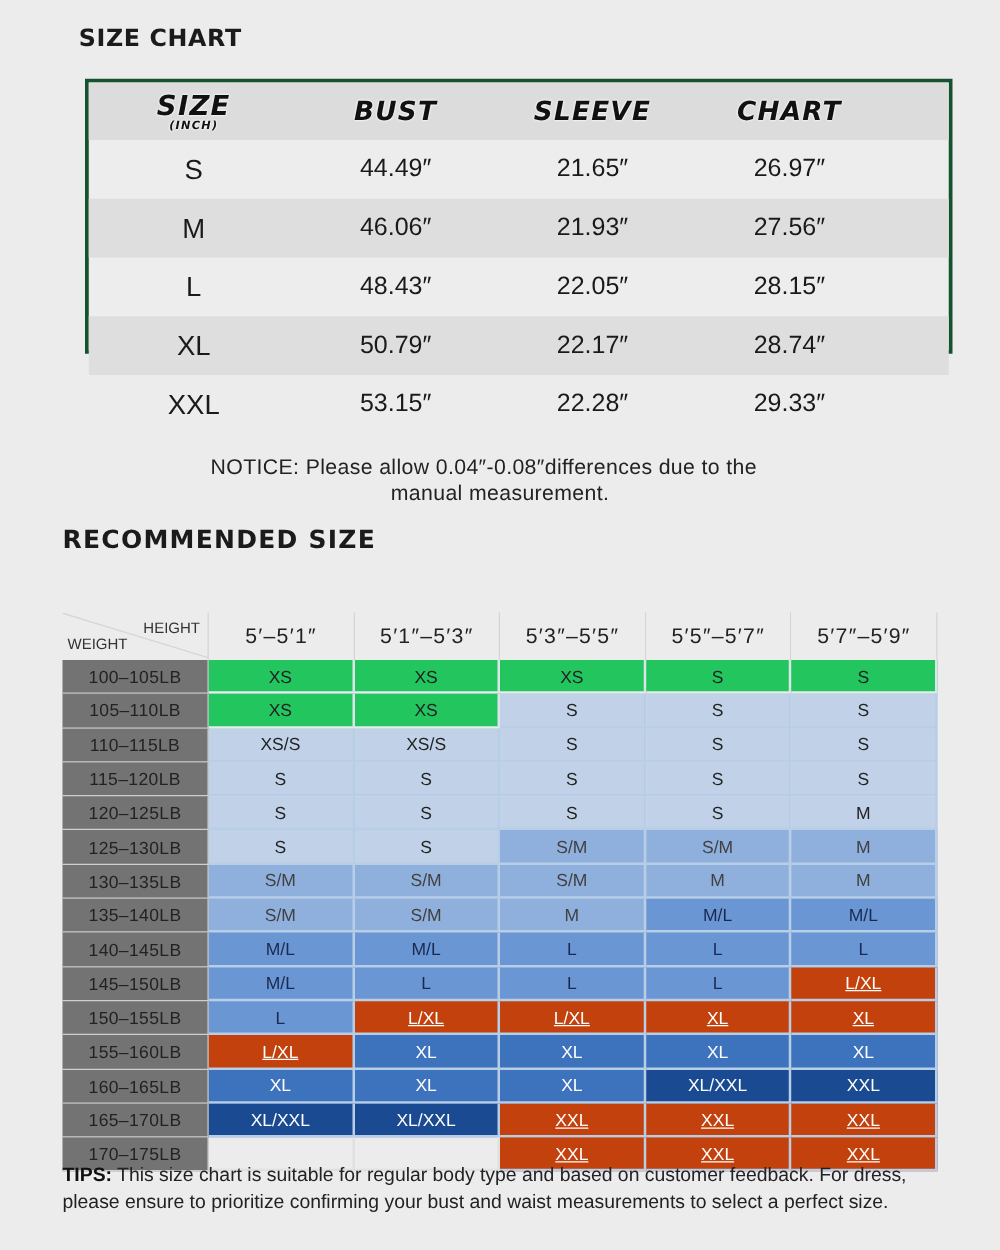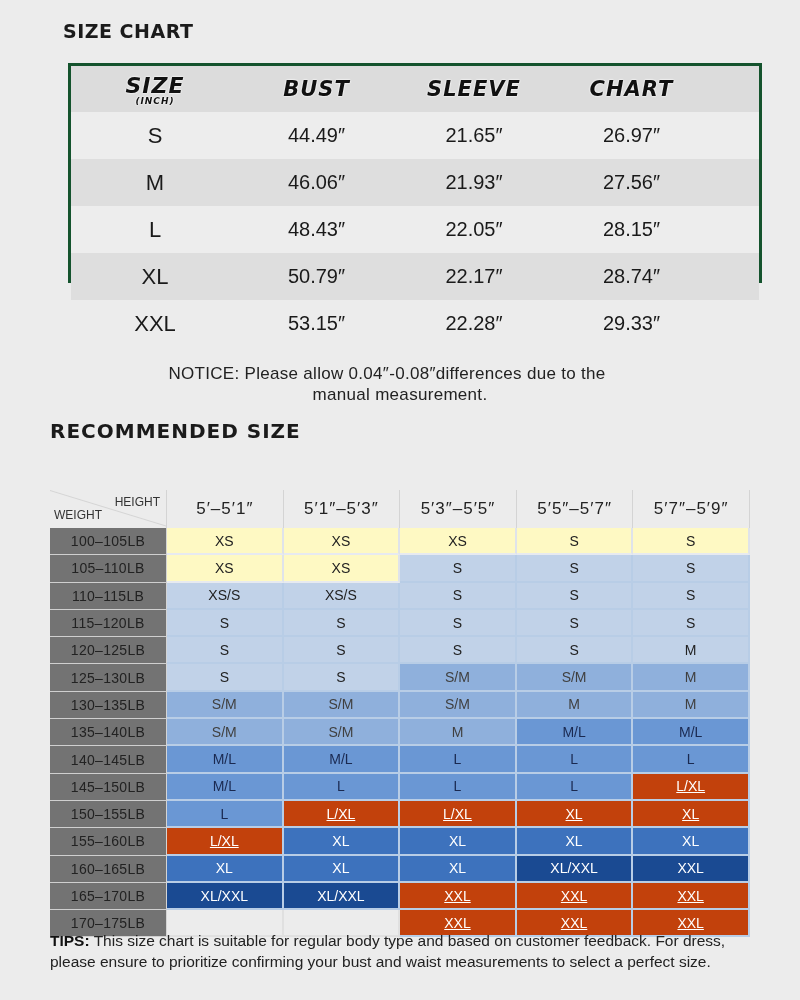--- a/index.html
+++ b/index.html
@@ -60,21 +60,21 @@
       width: 117px; position: relative; background: #ececec; border-right: 1px solid #d4d4d4;
       overflow: hidden;
     }
     .corner .h { position: absolute; right: 6px; top: 5px; font-size: 12px; color: #333; }
     .corner .w { position: absolute; left: 4px; bottom: 6px; font-size: 12px; color: #333; }
     .corner .diag {
       position: absolute; left: 0; top: 0; width: 130px; height: 1px; background: #d5d5d5;
       transform-origin: 0 0; transform: rotate(17deg);
     }
 
-    .tier0 { background: #fef9c3; color: #222; border-color: #e7eaf0 #dfe3ea; }
+    .tier0 { background: #22c55e; color: #222; border-color: #e7eaf0 #dfe3ea; }
     .tier1 { background: #c1d2e8; color: #222; }
     .tier2 { background: #8fb0dc; color: #404040; }
     .tier3 { background: #6a97d4; color: #1a2950; }
     .tier4 { background: #3d72bd; color: #ffffff; }
     .tier5 { background: #c2410c; color: #ffffff; text-decoration: underline; }
     .tier6 { background: #1a4a92; color: #ffffff; }
     .tierE { background: #ececec; border-color: #e0e0e0; }
 
     .tips {
       position: absolute; left: 50px; top: 930px; width: 720px; font-size: 15.5px;

